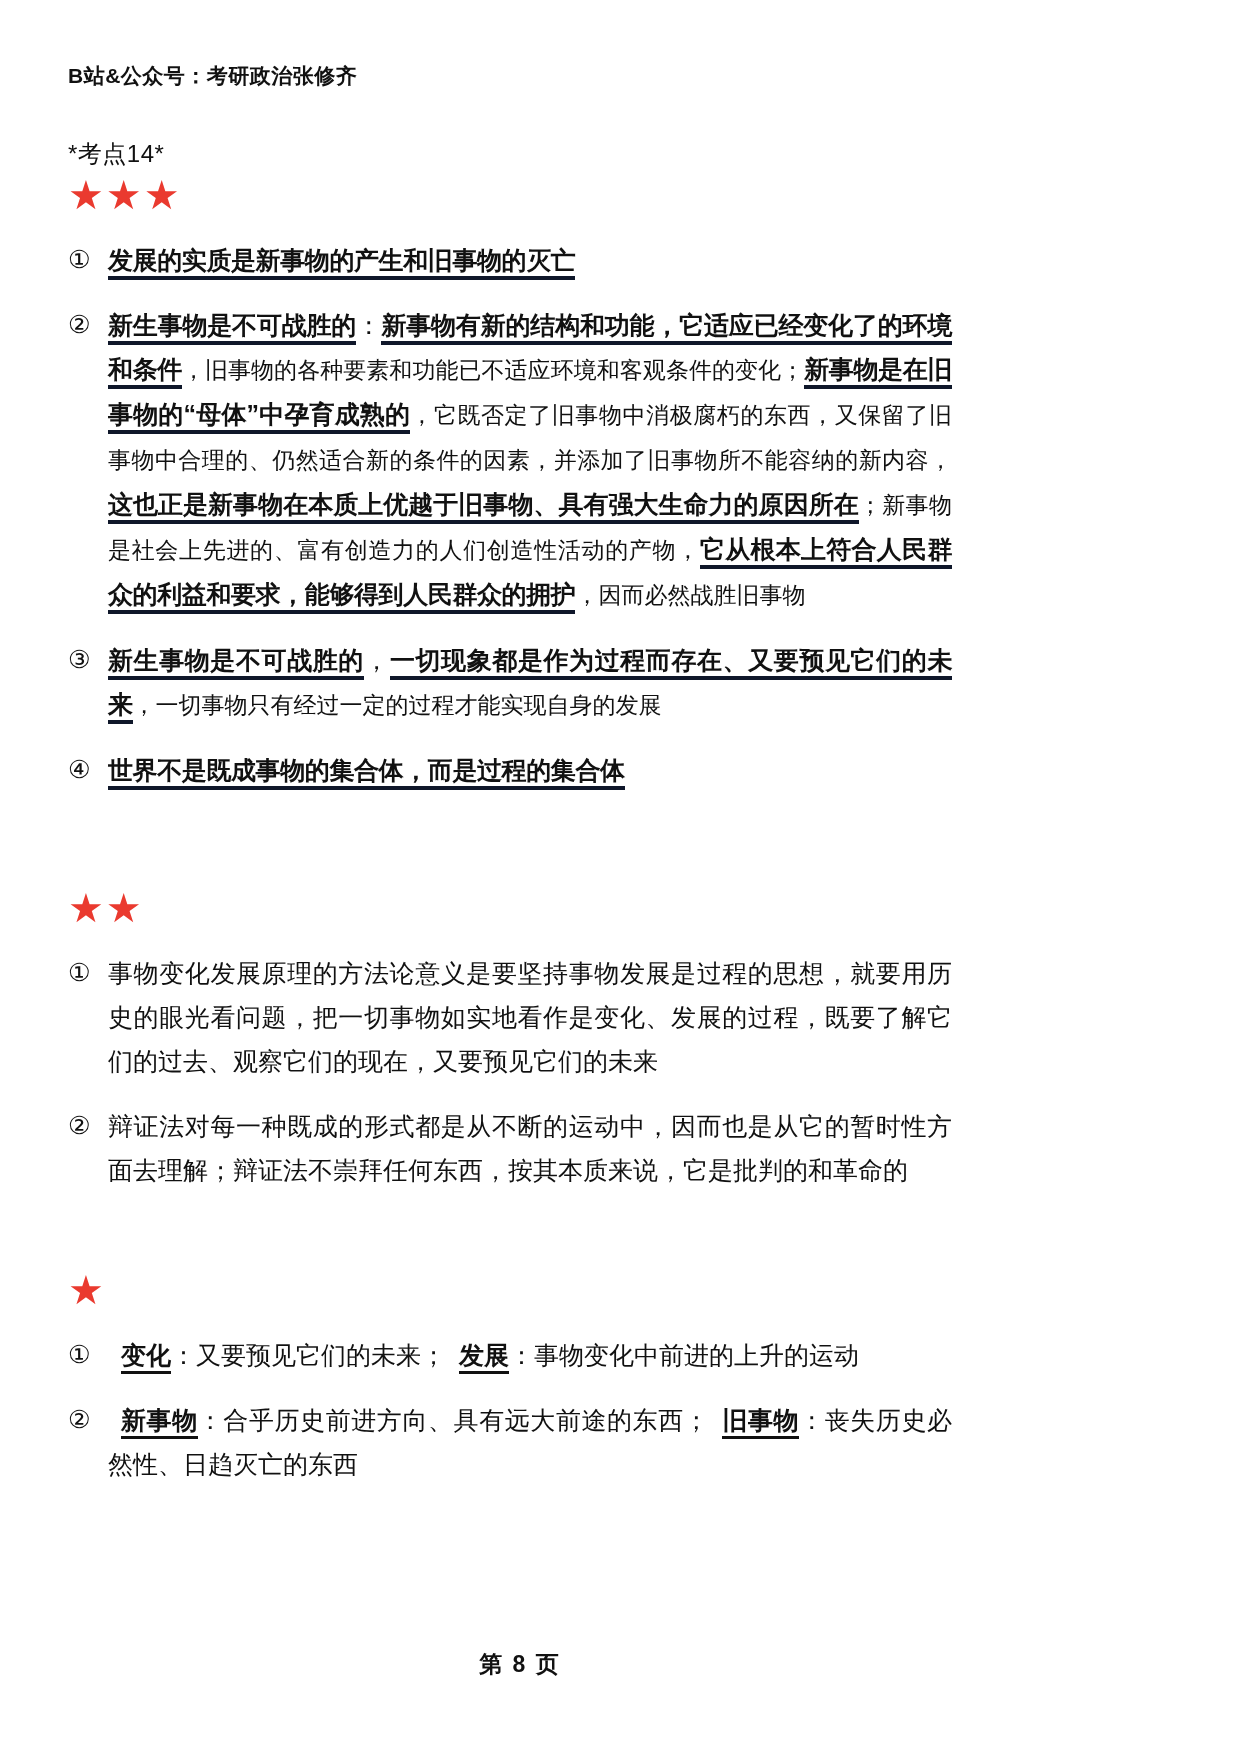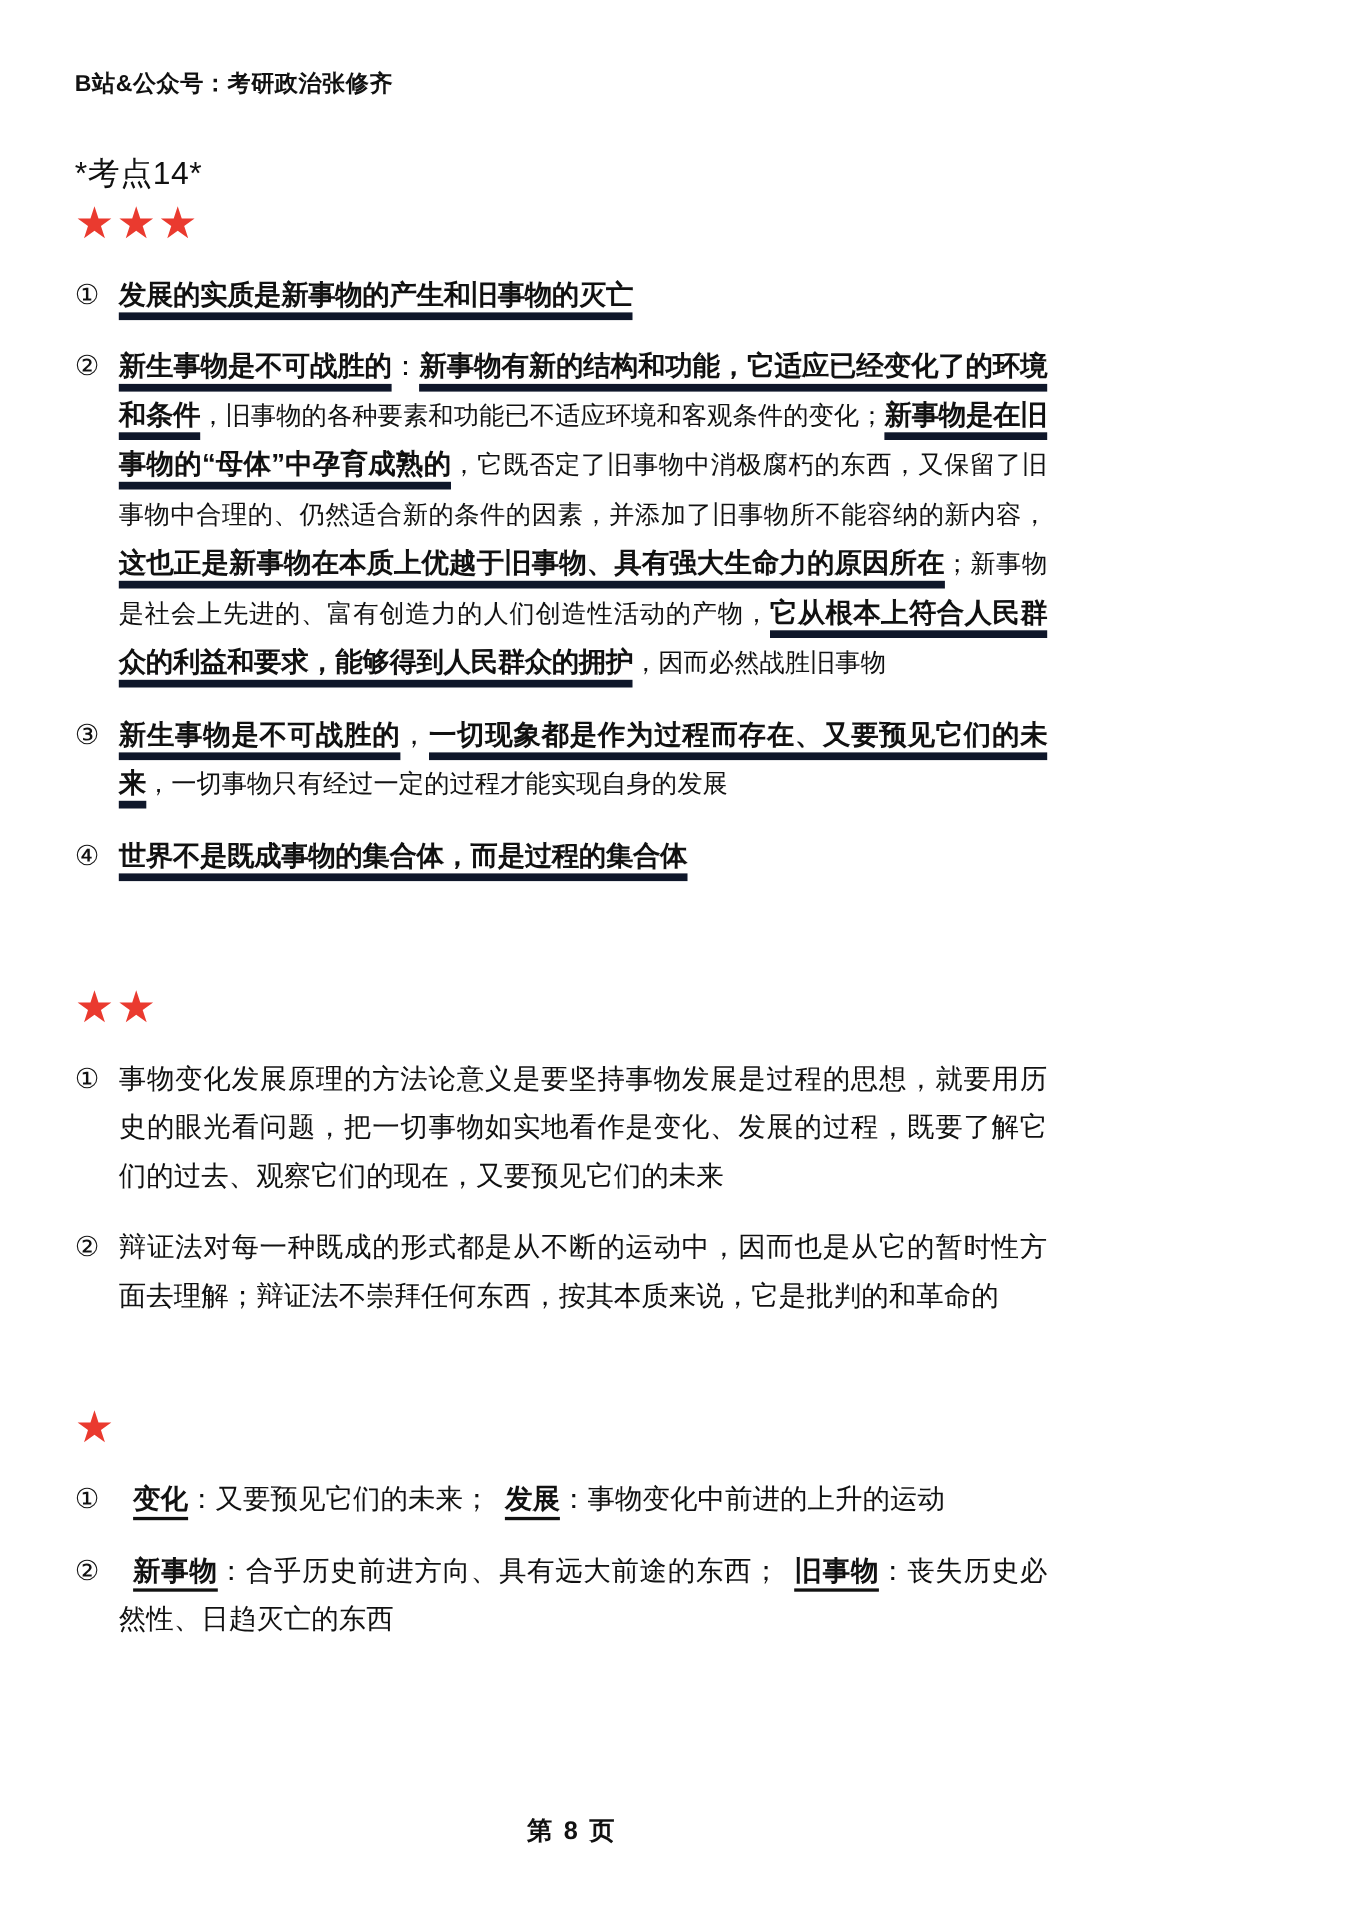--- a/index.html
+++ b/index.html
@@ -29,21 +29,21 @@
     font-weight: bold;
     font-size: 21px;
     letter-spacing: 0.5px;
     color: #111;
     margin: 0 0 48px 0;
   }
 
   
   .kaodian-title {
     font-family: "Liberation Sans", "DejaVu Sans", sans-serif;
-    font-size: 29px;
+    font-size: 24px;
     font-weight: normal;
     color: #111;
     margin: 0 0 4px 0;
     letter-spacing: 0.5px;
   }
 
   
   .stars {
     color: #ea3a2f;
     font-size: 40px;
@@ -74,21 +74,21 @@
     line-height: 44px;
     text-align: justify;
     text-justify: inter-character;
   }
 
   
   .hl {
     font-family: "Liberation Sans", "DejaVu Sans", sans-serif;
     font-weight: bold;
     letter-spacing: -0.4px;
-    border-bottom: 7px solid #0f172a;
+    border-bottom: 4px solid #0f172a;
     padding-bottom: 2px;
   }
   
   .kt {
     font-family: "DejaVu Serif", "Liberation Serif", serif;
     font-size: 23px;
     letter-spacing: 0px;
   }
   
   .pl {

